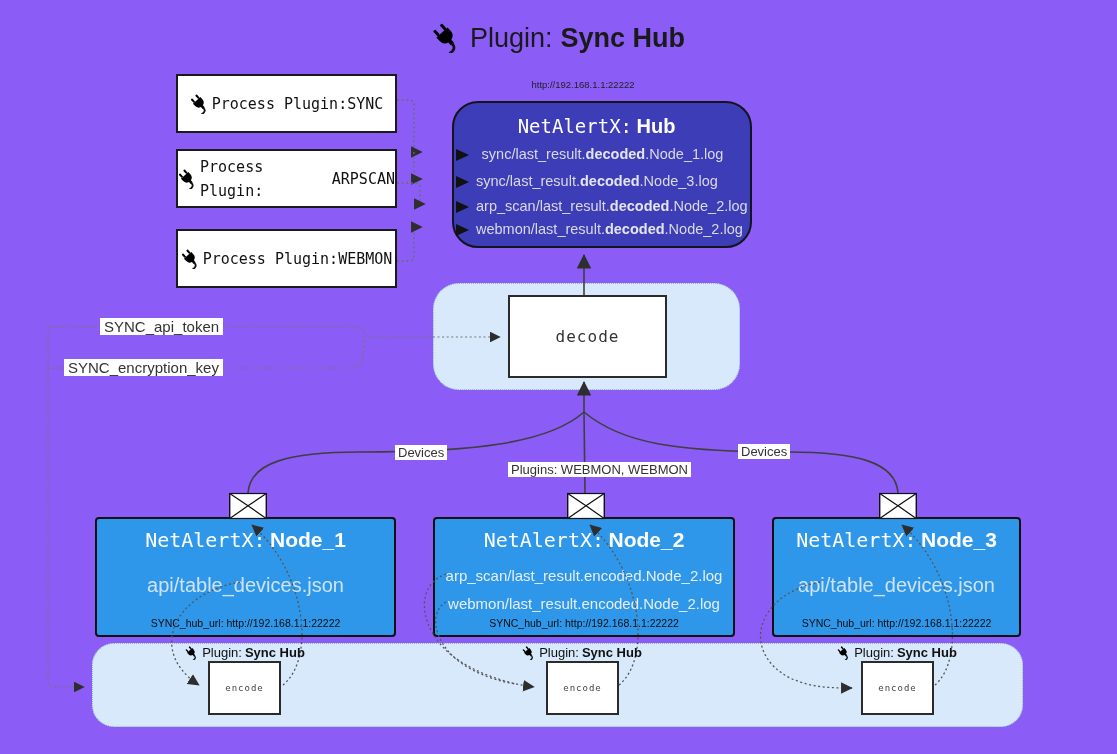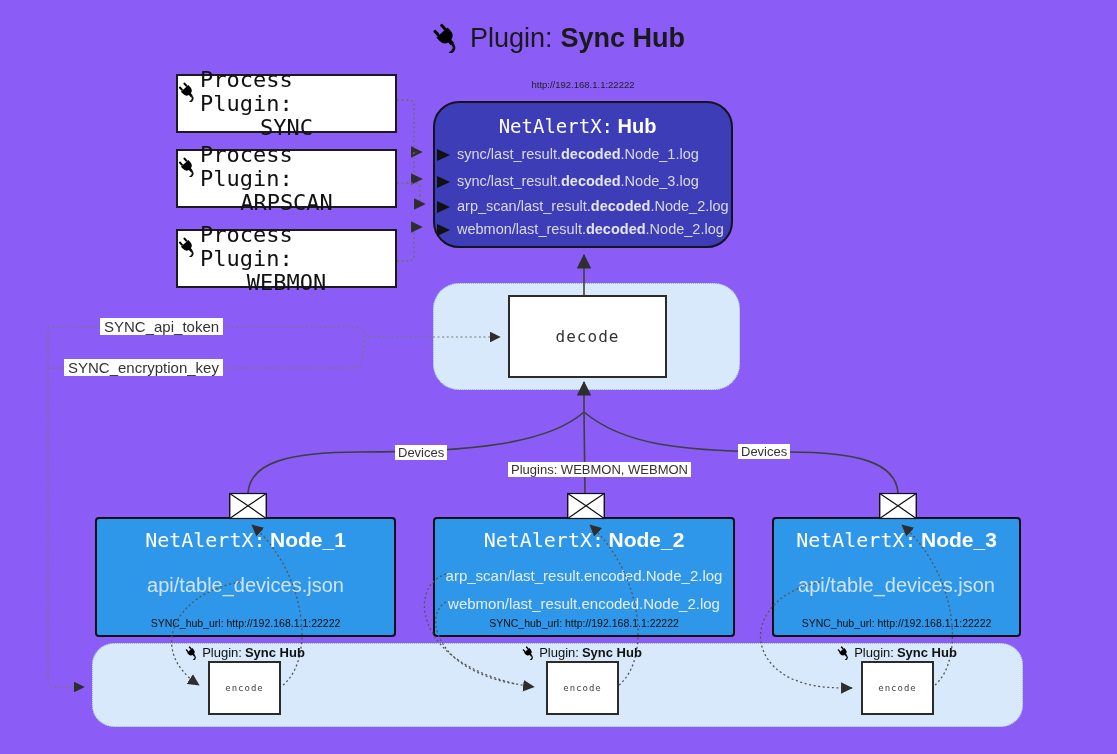--- a/index.html
+++ b/index.html
@@ -10,43 +10,43 @@
   
   .main-title { position:absolute; left:0; right:0; top:18px; height:40px;
     display:flex; align-items:center; justify-content:center; gap:8px;
     font-size:27px; color:#1a1a1a; z-index:4; }
   .main-title .t-bold { font-weight:700; }
   .plug { color:#111; overflow:visible; }
 
   
   .pbox { position:absolute; left:176px; width:221px; height:59px;
     background:#fff; border:2px solid #1a1a1a; z-index:2;
-    display:flex; flex-direction:column; align-items:center; justify-content:center;
-    font-family:"DejaVu Sans Mono", monospace; font-size:22px; color:#111; line-height:24px; }
+    display:flex; flex-direction:row; align-items:center; justify-content:center;
+    font-family:"DejaVu Sans Mono", monospace; font-size:15px; color:#111; line-height:24px; }
   .pbox .row1 { display:flex; align-items:center; gap:2px; }
   #pbox-sync   { top:74px; }
   #pbox-arpscan{ top:149px; }
   #pbox-webmon { top:229px; }
 
   
   .hub-url { position:absolute; left:433px; top:79px; width:300px; text-align:center;
     font-size:9.5px; color:#222; z-index:4; }
-  .hub { position:absolute; left:433px; top:101px; width:300px; height:147px;
+  .hub { position:absolute; left:452px; top:101px; width:300px; height:147px;
     background:#3d3db7; border:2px solid #14141c; border-radius:26px; z-index:2;
     padding:8px 21px 0 10px; color:#fff; }
   .hub-title { text-align:center; height:30px; line-height:30px; }
   .hub-title .pfx { font-family:"DejaVu Sans Mono", monospace; font-size:19px; }
   .hub-title .nm  { font-weight:700; font-size:20px; }
   .hub-row { position:relative; padding-left:12px; font-size:14.5px; color:#d9d9e6;
     white-space:nowrap; }
   .hub-row b { font-weight:700; color:#e4e4ef; }
   .hub-row::before { content:""; position:absolute; left:-8px; top:50%;
     transform:translateY(-50%); width:0; height:0;
     border-left:13px solid #111; border-top:6.5px solid transparent; border-bottom:6.5px solid transparent; }
-  .hub-row.h1 { height:27px; line-height:27px; }
+  .hub-row.h1 { height:27px; line-height:27px;text-align:center; }
   .hub-row.h2 { height:27px; line-height:27px; }
   .hub-row.h3 { height:23px; line-height:23px; }
   .hub-row.h4 { height:23px; line-height:23px; }
 
   
   .decode-wrap { position:absolute; left:433px; top:283px; width:307px; height:107px;
     background:#d7e9fa; border:1.6px dotted #8fb6dd; border-radius:26px; z-index:1; }
   .decode-box { position:absolute; left:508px; top:295px; width:159px; height:83px;
     background:#fff; border:2px solid #2b2b2b; z-index:2;
     display:flex; align-items:center; justify-content:center;

